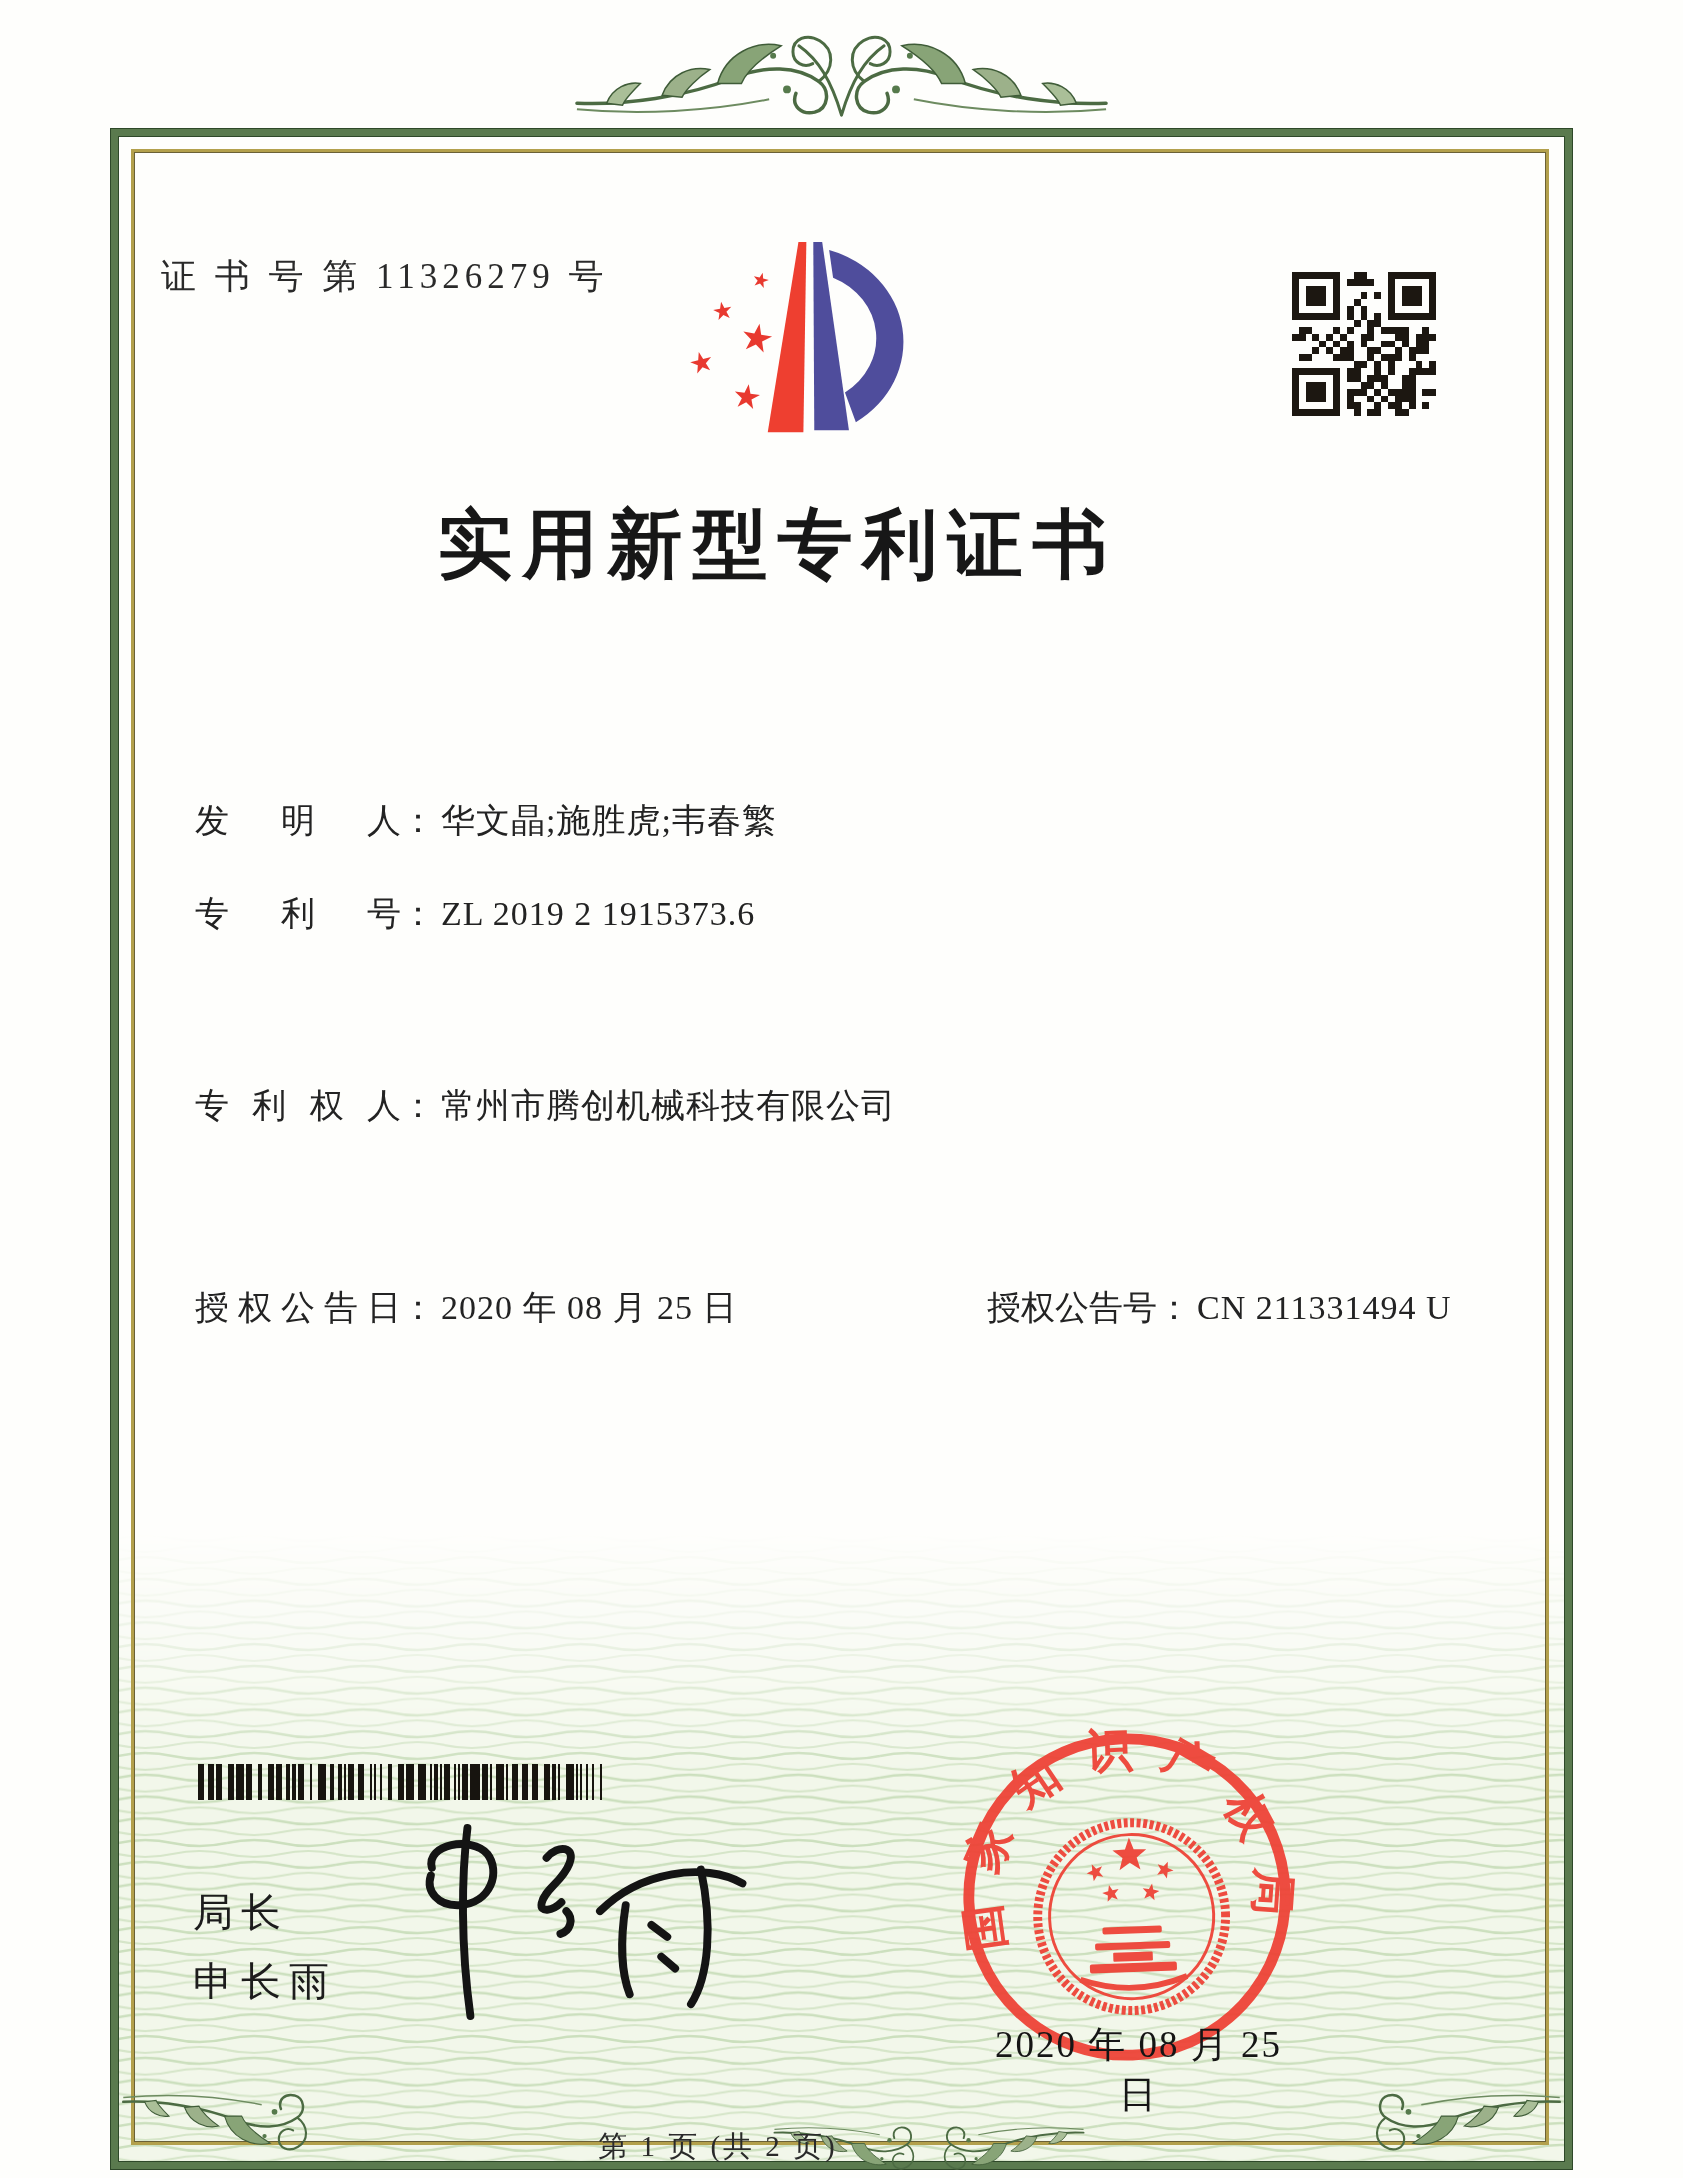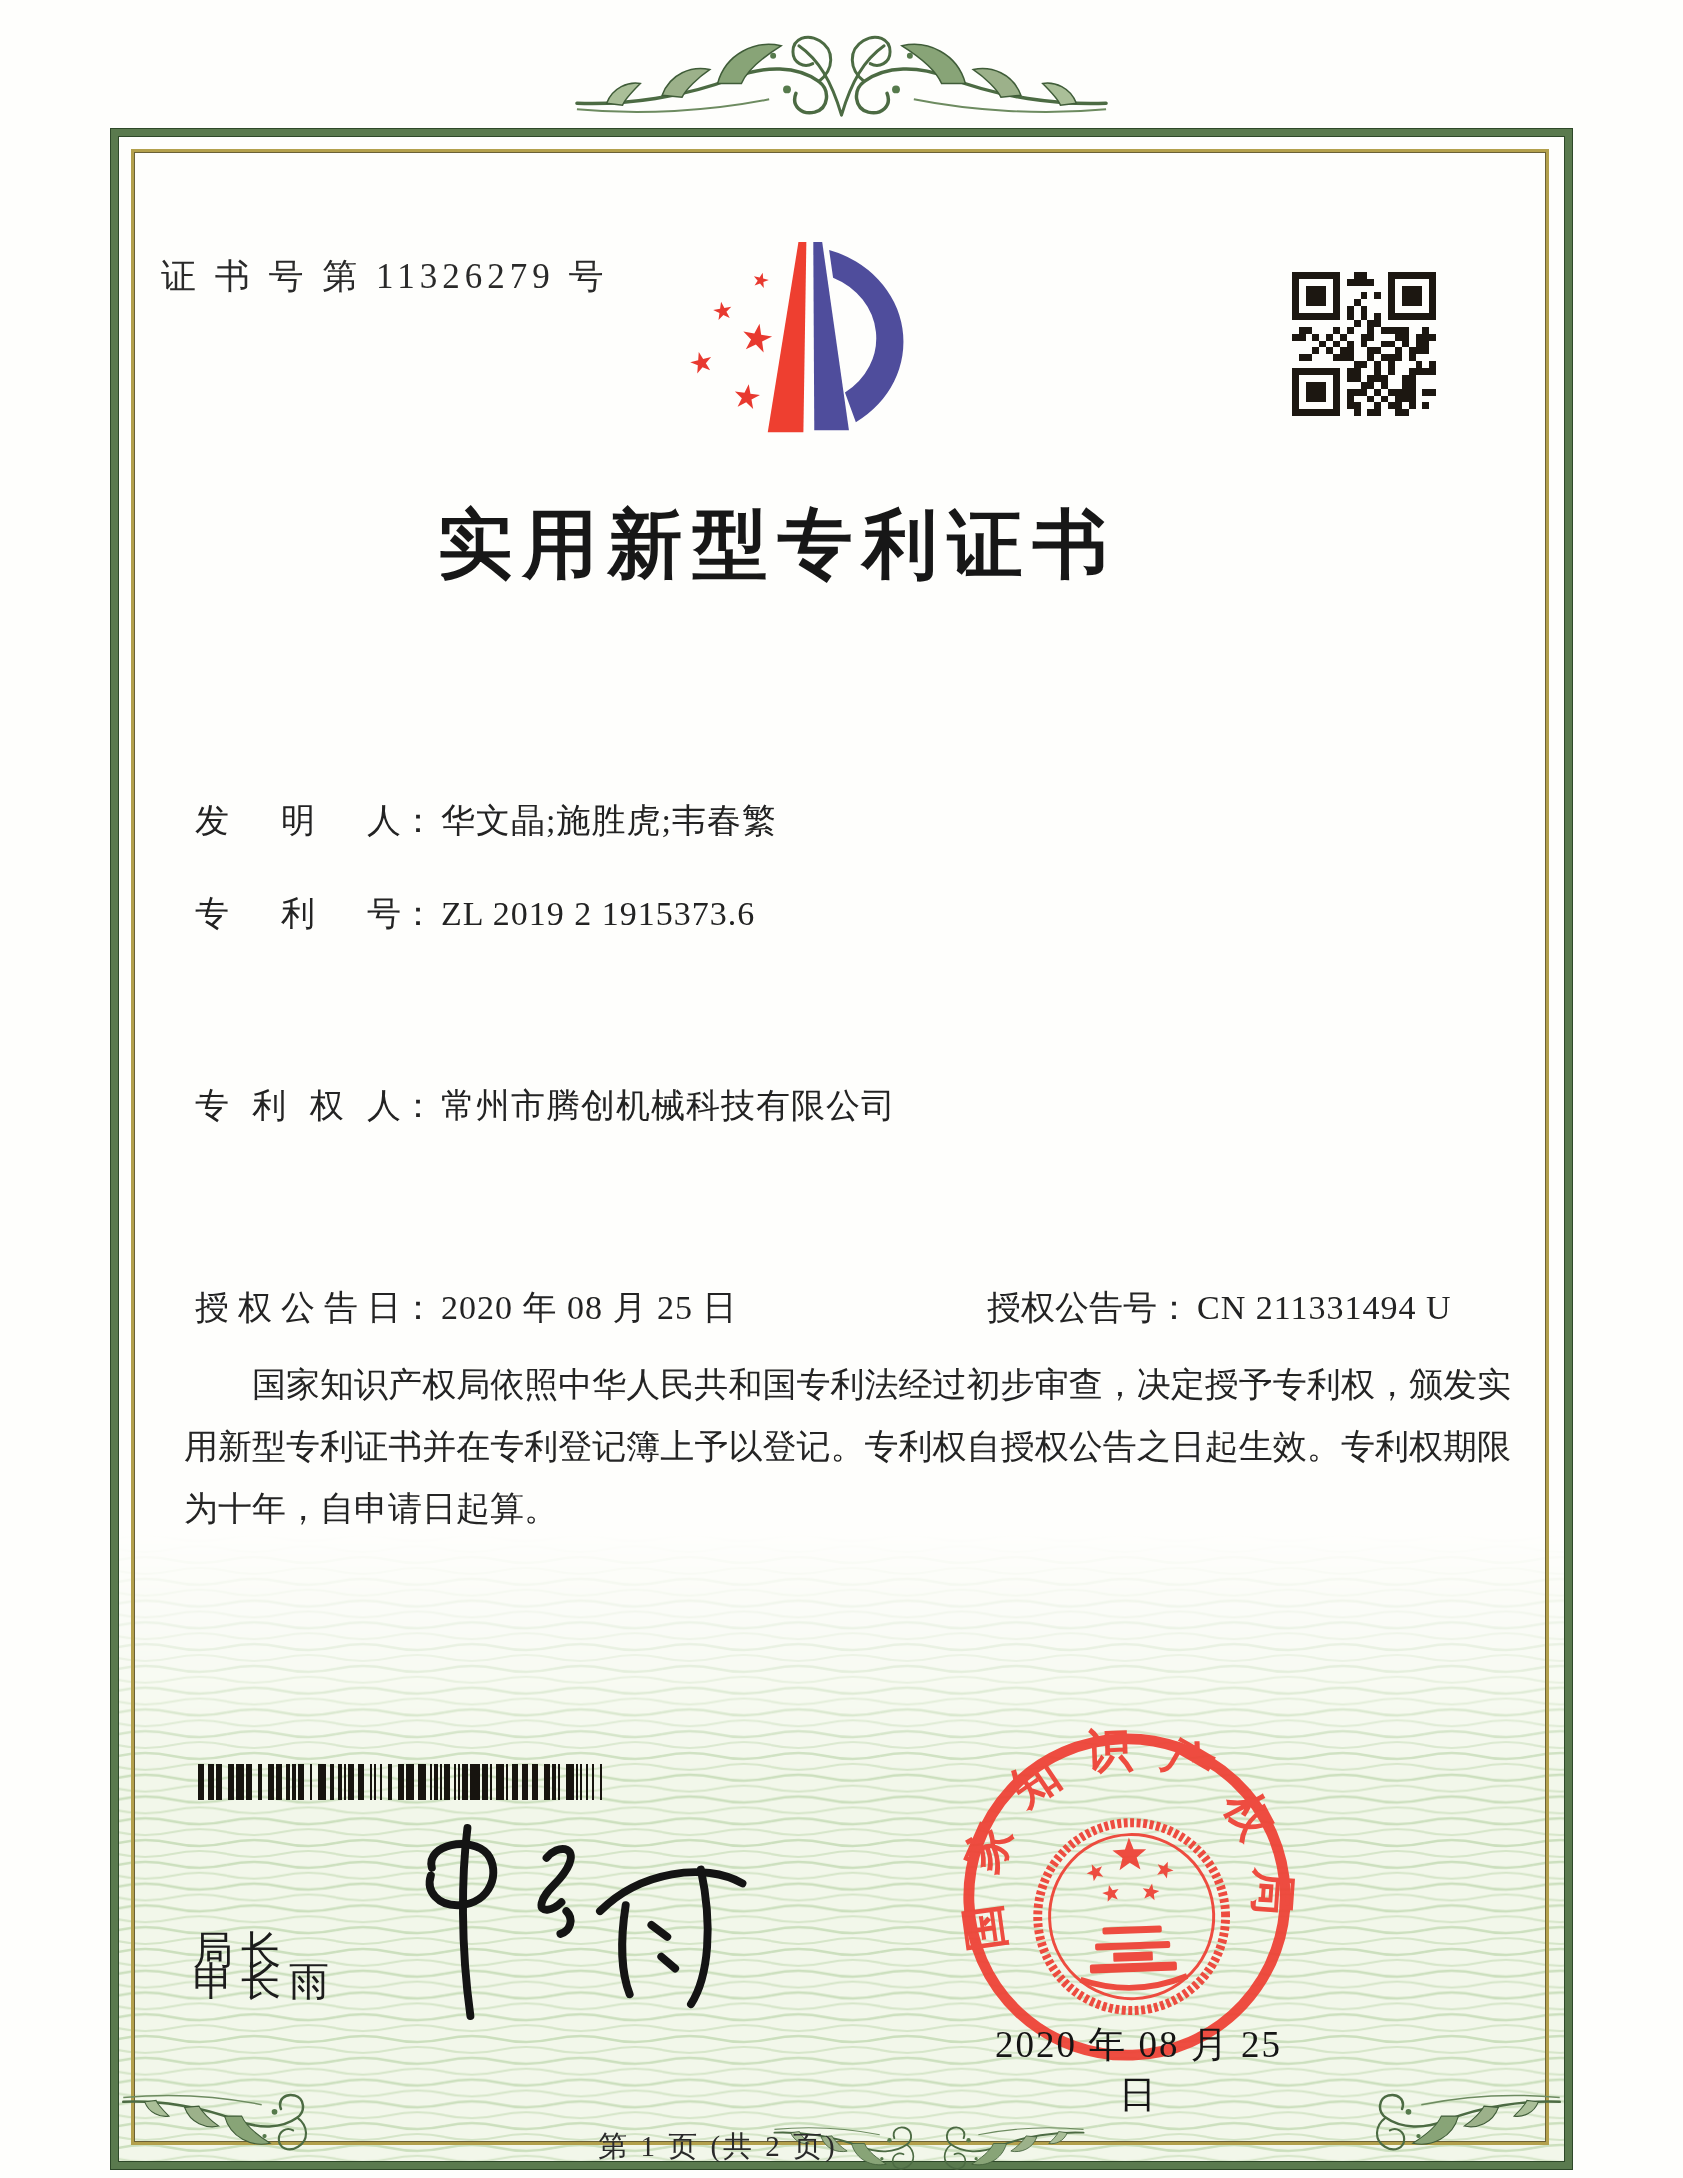--- a/index.html
+++ b/index.html
@@ -366,26 +366,25 @@
     <span class="lab">专利权人</span><span class="col">：</span><span class="val">常州市腾创机械科技有限公司</span>
   </div>
   <div class="field" style="top:1285px;">
     <span class="lab">授权公告日</span><span class="col">：</span><span class="val">2020 年 08 月 25 日</span>
     <span class="grant2">
       <span>授权公告号</span><span class="col">：</span><span class="val">CN 211331494 U</span>
     </span>
   </div>
 
   <div class="bodytext">
-    <p>国家知识产权局依照中华人民共和国专利法经过初步审查，决定授予专利权，颁发实用新型专利证书并在专利登记簿上予以登记。专利权自授权公告之日起生效。专利权期限为十年，自申请日起算。</p>
   </div>
 
   <div id="barcode" class="barcode"><i style="width: 6px; margin-right: 4px;"></i><i style="width: 6px; margin-right: 2px;"></i><i style="width: 6px; margin-right: 6px;"></i><i style="width: 6px; margin-right: 2px;"></i><i style="width: 8px; margin-right: 2px;"></i><i style="width: 6px; margin-right: 6px;"></i><i style="width: 4px; margin-right: 6px;"></i><i style="width: 6px; margin-right: 2px;"></i><i style="width: 6px; margin-right: 4px;"></i><i style="width: 4px; margin-right: 2px;"></i><i style="width: 4px; margin-right: 2px;"></i><i style="width: 6px; margin-right: 6px;"></i><i style="width: 2px; margin-right: 6px;"></i><i style="width: 8px; margin-right: 4px;"></i><i style="width: 4px; margin-right: 4px;"></i><i style="width: 4px; margin-right: 2px;"></i><i style="width: 2px; margin-right: 2px;"></i><i style="width: 6px; margin-right: 4px;"></i><i style="width: 6px; margin-right: 6px;"></i><i style="width: 2px; margin-right: 2px;"></i><i style="width: 2px; margin-right: 4px;"></i><i style="width: 2px; margin-right: 6px;"></i><i style="width: 4px; margin-right: 6px;"></i><i style="width: 6px; margin-right: 2px;"></i><i style="width: 8px; margin-right: 4px;"></i><i style="width: 8px; margin-right: 4px;"></i><i style="width: 2px; margin-right: 2px;"></i><i style="width: 4px; margin-right: 2px;"></i><i style="width: 2px; margin-right: 2px;"></i><i style="width: 6px; margin-right: 4px;"></i><i style="width: 2px; margin-right: 2px;"></i><i style="width: 2px; margin-right: 2px;"></i><i style="width: 6px; margin-right: 2px;"></i><i style="width: 10px; margin-right: 2px;"></i><i style="width: 6px; margin-right: 2px;"></i><i style="width: 2px; margin-right: 4px;"></i><i style="width: 8px; margin-right: 2px;"></i><i style="width: 2px; margin-right: 4px;"></i><i style="width: 6px; margin-right: 4px;"></i><i style="width: 6px; margin-right: 4px;"></i><i style="width: 6px; margin-right: 6px;"></i><i style="width: 6px; margin-right: 2px;"></i><i style="width: 4px; margin-right: 2px;"></i><i style="width: 2px; margin-right: 6px;"></i><i style="width: 8px; margin-right: 2px;"></i><i style="width: 2px; margin-right: 2px;"></i><i style="width: 2px; margin-right: 4px;"></i><i style="width: 2px; margin-right: 4px;"></i><i style="width: 2px; margin-right: 6px;"></i><i style="width: 2px; margin-right: 4px;"></i></div>
 
-  <div class="officer" style="top:1885px;margin-top:38px;">局长</div>
+  <div class="officer" style="top:1885px;">局长</div>
   <div class="officer" style="top:1954px;text-align:right;">申长雨</div>
 
   <svg class="sig" viewBox="0 0 370 220">
     <g fill="none" stroke="#141414" stroke-width="8" stroke-linecap="round">
       <path d="M52,14 C46,62 45,132 55,204"></path>
       <path d="M16,54 C10,30 56,22 72,40 C86,58 76,90 44,92 C22,93 10,78 15,62"></path>
       <path d="M132,44 C144,30 162,33 155,50 C148,68 130,76 127,90 C125,100 138,98 147,89"></path>
       <path d="M152,98 C160,106 156,118 146,121"></path>
       <path d="M186,98 C226,58 292,48 330,70"></path>
       <path d="M288,56 C300,112 296,164 278,192"></path>

